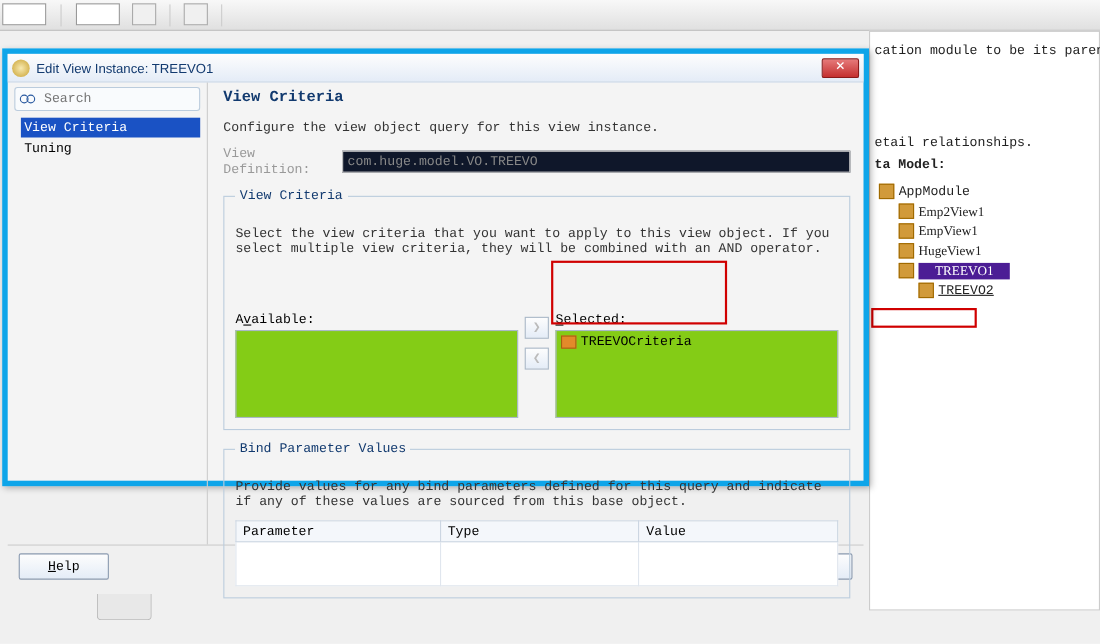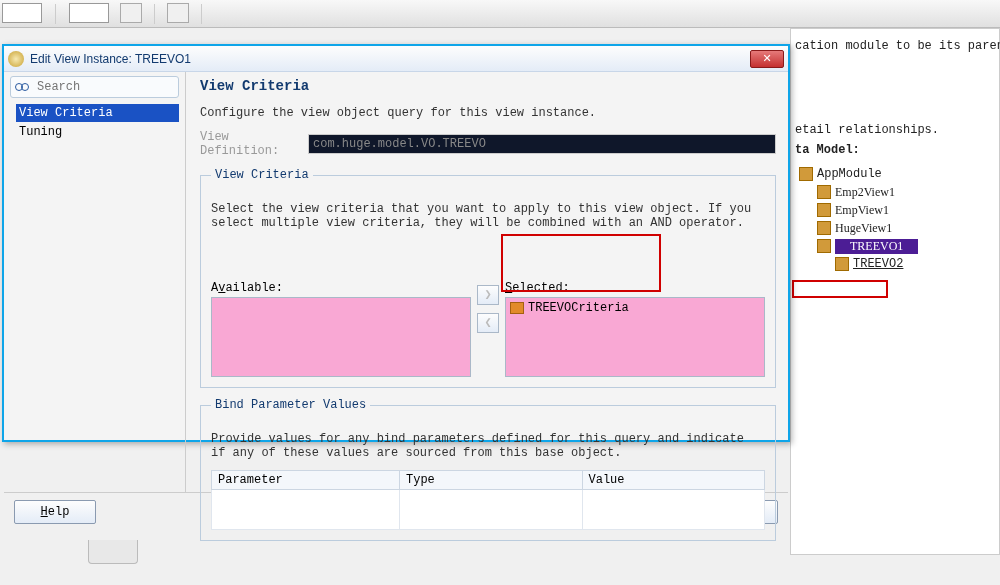--- a/index.html
+++ b/index.html
@@ -89,21 +89,21 @@
     border-radius: 0 0 4px 4px;
   }
 
   
   .dialog {
     position: absolute;
     left: 2px; top: 44px;
     width: 788px;
     height: 398px;
     background: #f4f4f4;
-    border: 2px solid #0ea5e9;
+    border: 5px solid #0ea5e9;
     box-shadow: 2px 2px 6px rgba(0,0,0,0.3);
   }
   .titlebar {
     height: 26px;
     background: linear-gradient(#fdfdfd, #e4ecf7);
     border-bottom: 1px solid #c8d6e8;
     display: flex;
     align-items: center;
     padding: 0 4px;
   }
@@ -240,21 +240,21 @@
   .shuttle-col {
     flex: 1;
   }
   .shuttle-col .col-label {
     margin-bottom: 2px;
     margin-top: 41px;
   }
   .shuttle-col .col-label .ul { text-decoration: underline; }
   .listbox {
     border: 1px solid #aab8c8;
-    background: #f9a8d4;
+    background: #84cc16;
     height: 80px;
     padding: 2px;
     overflow: hidden;
   }
   .listbox .item {
     display: flex;
     align-items: center;
     padding: 1px 2px;
   }
   .item-icon {

